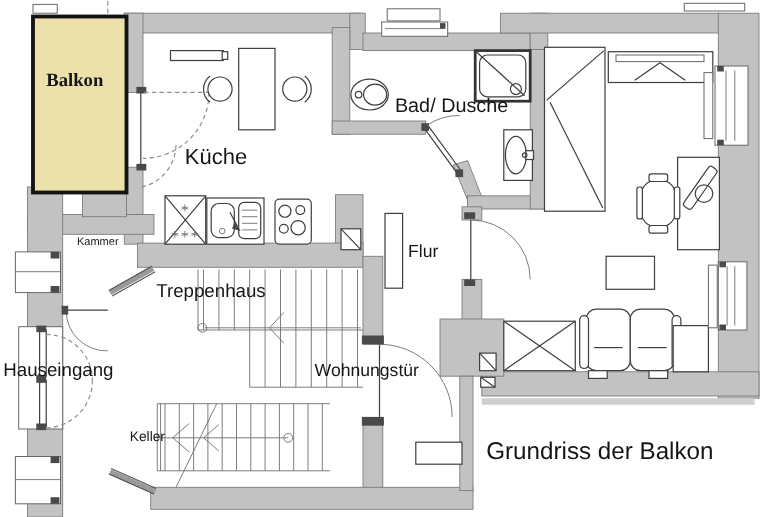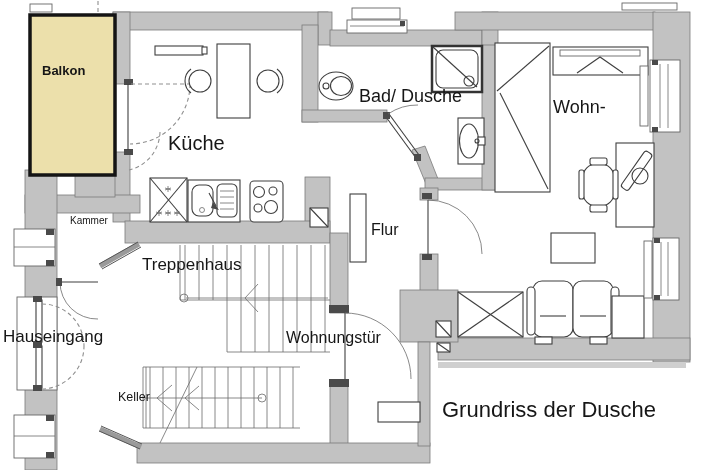--- a/index.html
+++ b/index.html
@@ -14,21 +14,21 @@
   .wall2{fill:#cfcfcf;stroke:none;}
   .fix{fill:#fff;stroke:var(--line);stroke-width:1.1;}
   .fixthin{fill:#fff;stroke:#666;stroke-width:.9;}
   .ln{stroke:var(--line);stroke-width:1.1;fill:none;}
   .lnthin{stroke:#6b6b6b;stroke-width:.8;fill:none;}
   .dash{stroke:#8f8f8f;stroke-width:1.1;fill:none;stroke-dasharray:4 3;}
   .dk{fill:#4a4a4a;stroke:none;}
   .dbl{stroke:#9a9a9a;stroke-width:5;fill:none;}
   .dble{stroke:#555;stroke-width:1;fill:none;}
   .lbl{position:absolute;color:var(--text);white-space:nowrap;line-height:1.1;}
-  .balkon-l{left:42px;top:64px;font-size:13px;font-weight:700;}
+  .balkon-l{left:42px;top:64px;font-size:17px;font-weight:700;font-family:Liberation Serif, serif;}
   .kueche-l{left:168px;top:132px;font-size:20px;}
   .bad-l{left:359px;top:87px;font-size:18px;}
   .wohn-l{left:553px;top:94px;font-size:18px;line-height:1.55;}
   .kammer-l{left:70px;top:215px;font-size:10px;}
   .trep-l{left:142px;top:256px;font-size:17px;}
   .flur-l{left:371px;top:221px;font-size:16px;}
   .haus-l{left:3px;top:328px;font-size:17px;}
   .wtuer-l{left:286px;top:329px;font-size:16px;text-align:right;}
   .keller-l{left:118px;top:391px;font-size:12.5px;}
   .title-l{left:442px;top:398px;font-size:22px;}
@@ -343,22 +343,21 @@
     <circle class="lnthin" cx="262" cy="398" r="4" fill="none"></circle>
     <polyline class="lnthin" points="172,385 157,398 172,411" fill="none"></polyline>
     <polyline class="lnthin" points="199,386 185,398 199,410" fill="none"></polyline>
   </g>
 </svg>
 
   <div class="lbl balkon-l">Balkon</div>
   <div class="lbl kueche-l">Küche</div>
   <div class="lbl bad-l">Bad/ Dusche</div>
   <div class="lbl wohn-l">
-    <div>Wohn-</div>
   </div>
   <div class="lbl kammer-l">Kammer</div>
   <div class="lbl trep-l">Treppenhaus</div>
   <div class="lbl flur-l">Flur</div>
   <div class="lbl haus-l">Hauseingang</div>
   <div class="lbl wtuer-l">Wohnungstür</div>
   <div class="lbl keller-l">Keller</div>
-  <div class="lbl title-l">Grundriss der Dusche</div>
+  <div class="lbl title-l">Grundriss der Balkon</div>
 </div>
 
 </body></html>

